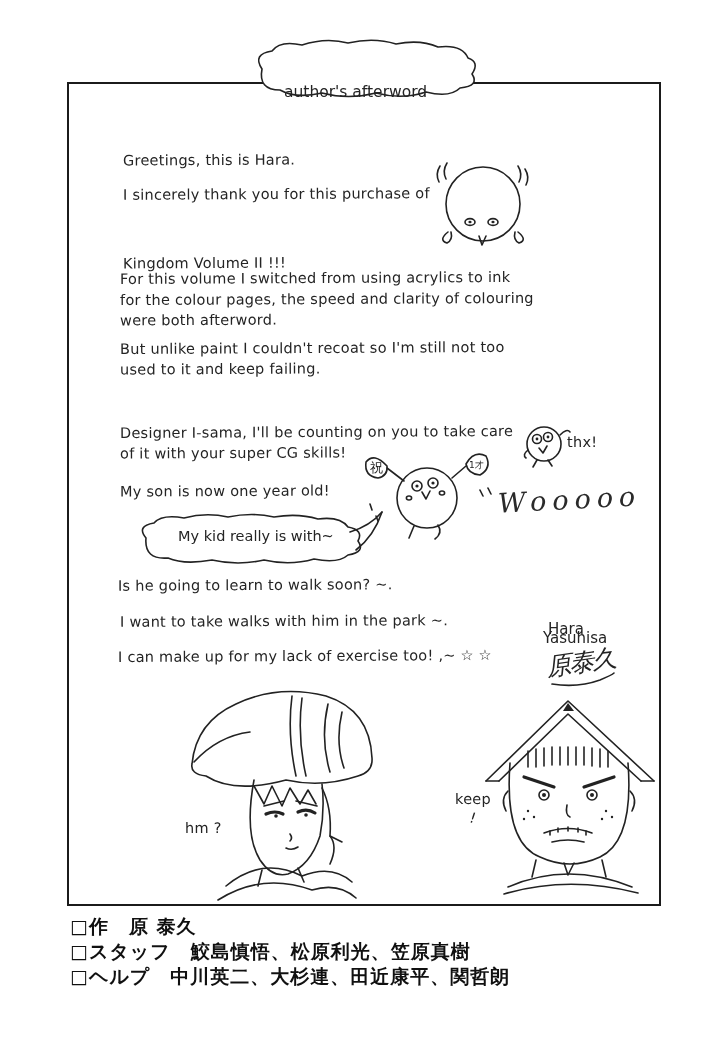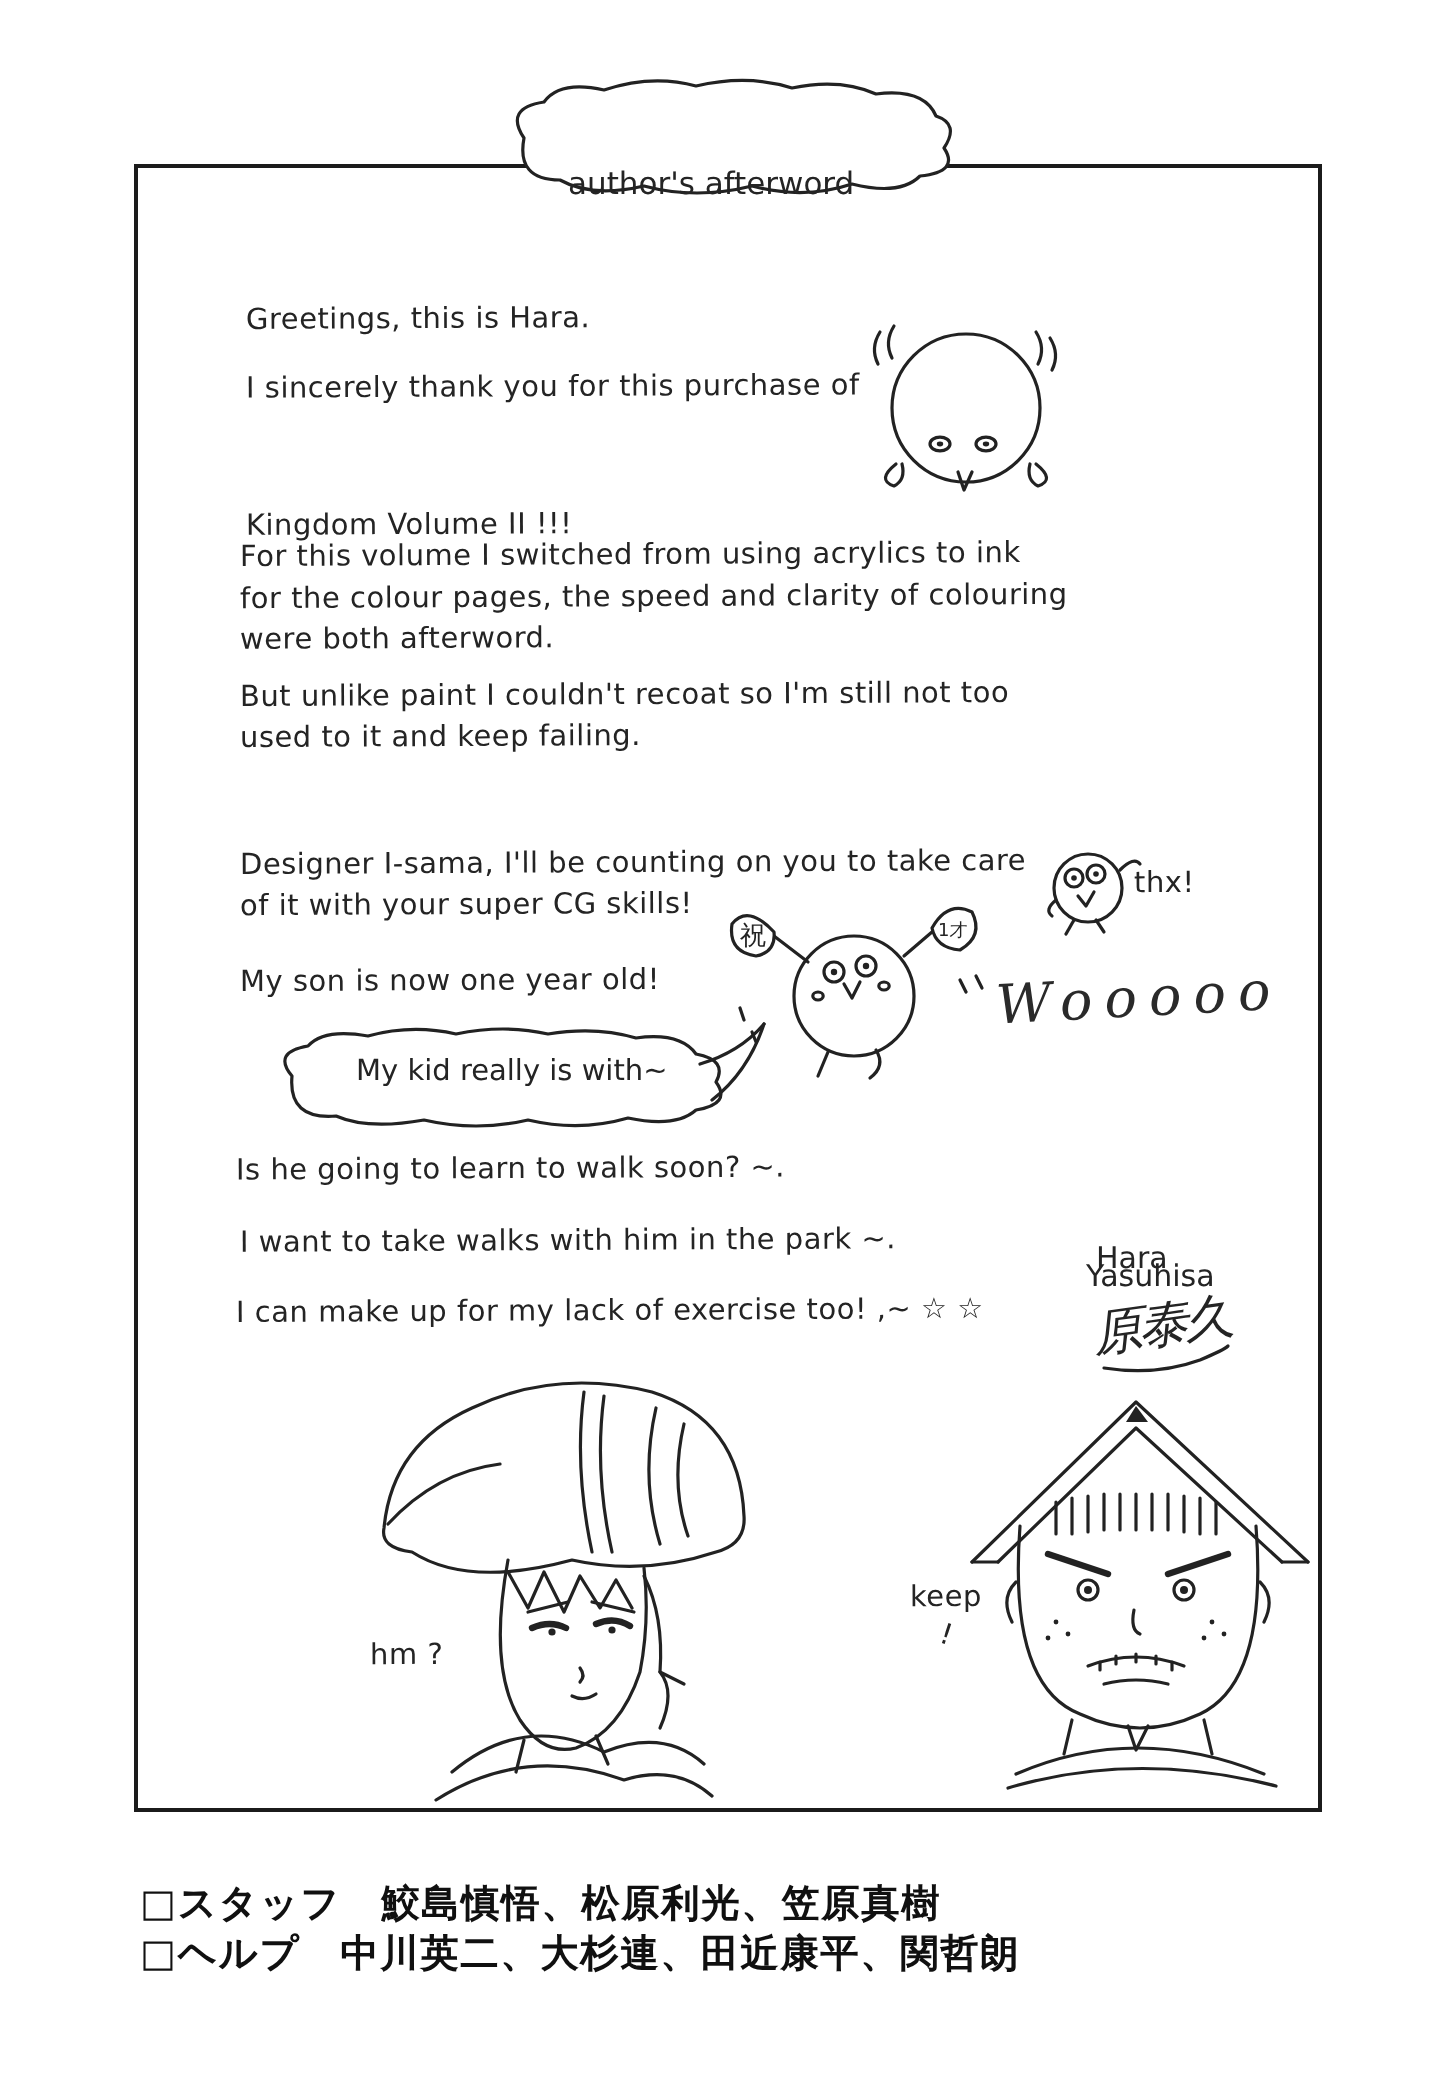--- a/index.html
+++ b/index.html
@@ -198,16 +198,17 @@
       <path d="M152,96 Q160,104 154,116"></path>
     <path d="M58,165 L54,182"></path>
       <path d="M124,165 L128,182"></path>
     <path d="M30,192 Q90,166 154,192"></path>
     <path d="M26,199 Q90,180 160,198"></path>
     <path d="M86,168 L90,180 L96,168"></path>
   </svg>
   <div class="hand" style="left:455px;top:791px;">keep</div>
   <div class="hand" style="left:470px;top:810px;transform:rotate(18deg);">!</div>
 
+  <div class="credit" style="top:914px;">□作　原 泰久</div>
   <div class="credit" style="top:939px;">□スタッフ　鮫島慎悟、松原利光、笠原真樹</div>
   <div class="credit" style="top:964px;">□ヘルプ　中川英二、大杉連、田近康平、関哲朗</div>
 
 </div>
 
 </body></html>

